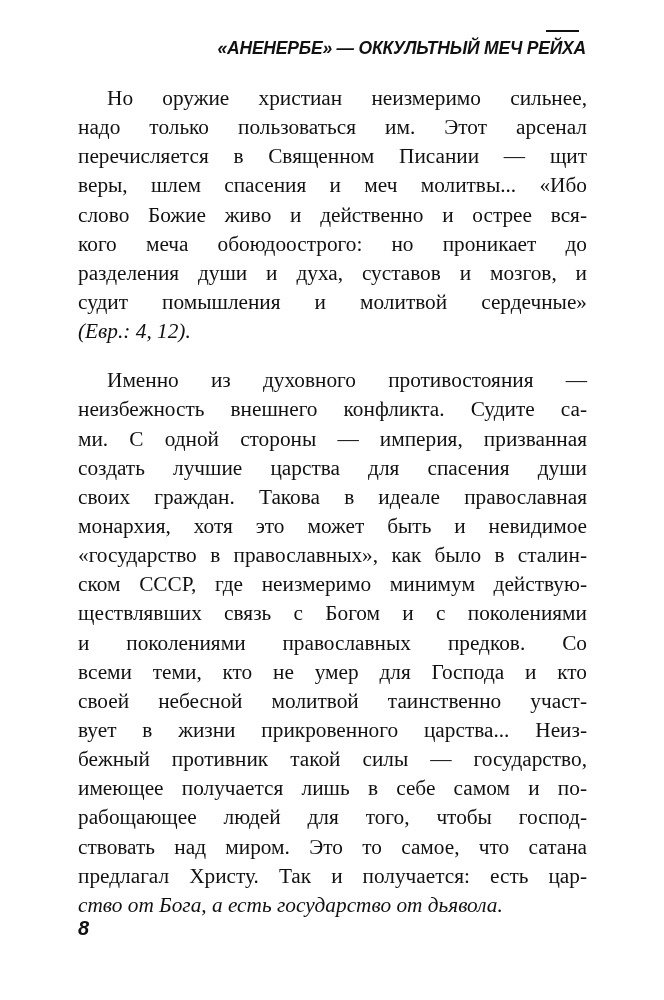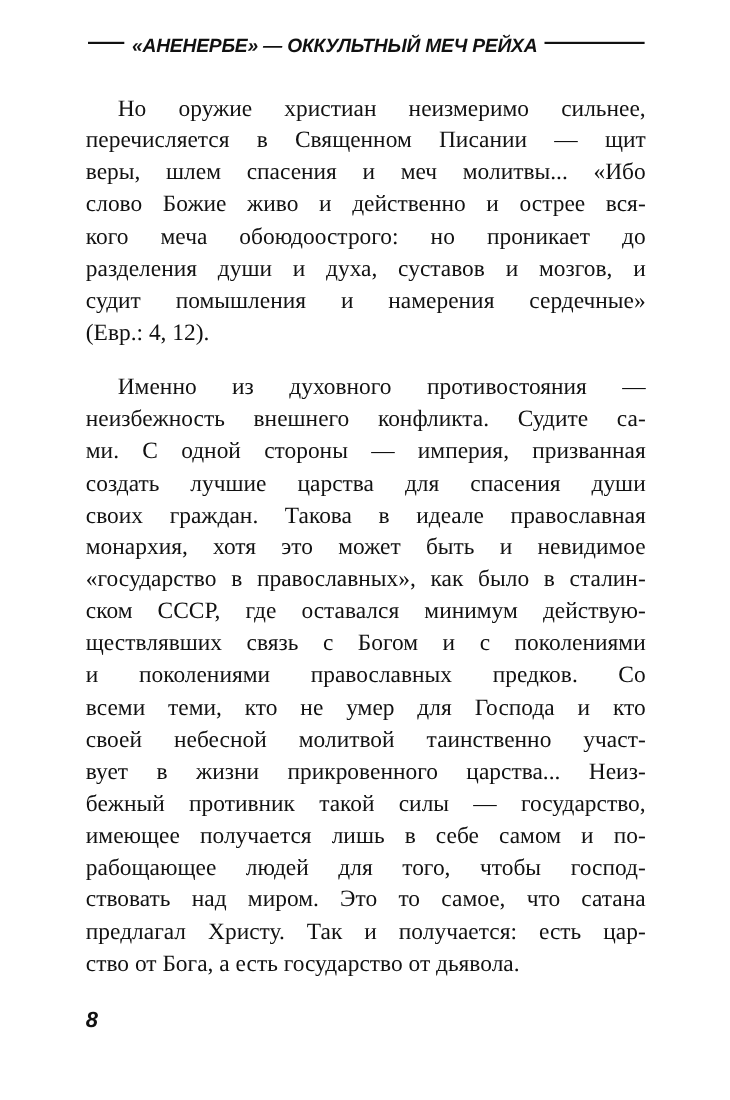--- a/index.html
+++ b/index.html
@@ -1,69 +1,70 @@
 <!DOCTYPE html>
 <html><head>
   <meta charset="utf-8">
   <style>
     html, body { margin: 0; padding: 0; background: #ffffff; }
     body { width: 664px; height: 1000px; position: relative; overflow: hidden; color: #111111; }
     .header {
       position: absolute; left: 80px; top: 30px; width: 506px; height: 22px;
-      display: flex; align-items: center;
+      display: flex; align-items: flex-end;
       font-family: "Liberation Sans", "DejaVu Sans", sans-serif;
-      font-weight: bold; font-style: italic; font-size: 17.5px; letter-spacing: -0.2px;
+      font-weight: bold; font-style: italic; font-size: 17.5px; letter-spacing: -0.2px; flex-direction: column;
     }
     .rule { border-bottom: 2px solid #111; height: 0; margin-bottom: 5px; }
     .rule.left { width: 33px; margin-right: 7px; }
     .rule.right { flex: 1; margin-left: 6px; }
     .header-title { white-space: nowrap; line-height: 22px; }
     .body-text {
       position: absolute; left: 78px; top: 64px; width: 509px;
       font-family: "Liberation Serif", "DejaVu Serif", serif;
       font-size: 21.3px; line-height: 29.15px; text-align: justify;
     }
     .line { display: block; text-align: justify; text-align-last: justify; white-space: nowrap; height: 29.15px; }
     .line.indent { padding-left: 29px; margin-top: 20px; }
-    .line.last { text-align-last: left; }
+    .line.last { text-align-last: left; font-style: italic; }
     .page-number {
       position: absolute; left: 78px; top: 917px;
       font-family: "Liberation Sans", "DejaVu Sans", sans-serif;
       font-weight: bold; font-style: italic; font-size: 20px;
     }
   </style>
 </head>
 <body>
 
 <div class="header">
   <div class="rule left"></div>
   <div class="header-title">«АНЕНЕРБЕ» — ОККУЛЬТНЫЙ МЕЧ РЕЙХА</div>
   <div class="rule right"></div>
 </div>
 
 <div class="body-text">
   <div>
     <span class="line indent">Но оружие христиан неизмеримо сильнее,</span>
+    <span class="line">надо только пользоваться им. Этот арсенал</span>
     <span class="line">перечисляется в Священном Писании — щит</span>
     <span class="line">веры, шлем спасения и меч молитвы... «Ибо</span>
     <span class="line">слово Божие живо и действенно и острее вся-</span>
     <span class="line">кого меча обоюдоострого: но проникает до</span>
     <span class="line">разделения души и духа, суставов и мозгов, и</span>
-    <span class="line">судит помышления и намерения сердечные»</span>
+    <span class="line">судит помышления и молитвой сердечные»</span>
     <span class="line last">(Евр.: 4, 12).</span>
   </div>
   <div>
     <span class="line indent">Именно из духовного противостояния —</span>
     <span class="line">неизбежность внешнего конфликта. Судите са-</span>
     <span class="line">ми. С одной стороны — империя, призванная</span>
     <span class="line">создать лучшие царства для спасения души</span>
     <span class="line">своих граждан. Такова в идеале православная</span>
     <span class="line">монархия, хотя это может быть и невидимое</span>
     <span class="line">«государство в православных», как было в сталин-</span>
-    <span class="line">ском СССР, где оставался минимум действую-</span>
+    <span class="line">ском СССР, где неизмеримо минимум действую-</span>
     <span class="line">ществлявших связь с Богом и с поколениями</span>
     <span class="line">и поколениями православных предков. Со</span>
     <span class="line">всеми теми, кто не умер для Господа и кто</span>
     <span class="line">своей небесной молитвой таинственно участ-</span>
     <span class="line">вует в жизни прикровенного царства... Неиз-</span>
     <span class="line">бежный противник такой силы — государство,</span>
     <span class="line">имеющее получается лишь в себе самом и по-</span>
     <span class="line">рабощающее людей для того, чтобы господ-</span>
     <span class="line">ствовать над миром. Это то самое, что сатана</span>
     <span class="line">предлагал Христу. Так и получается: есть цар-</span>

